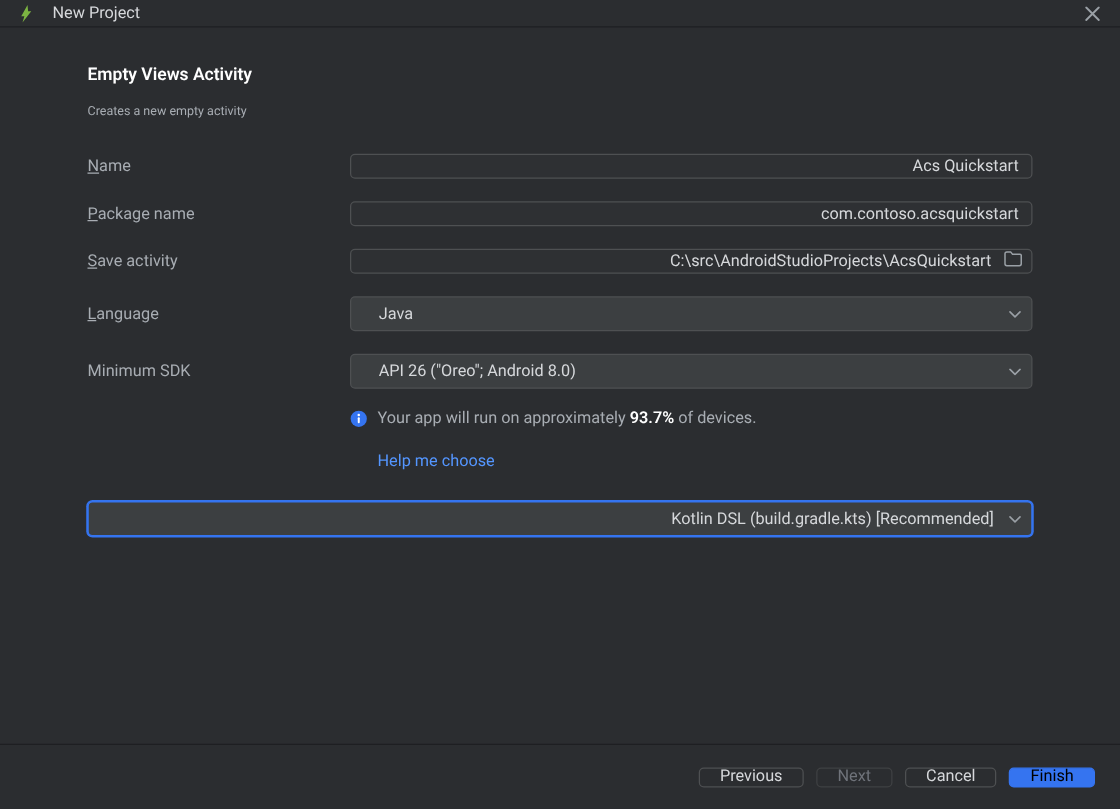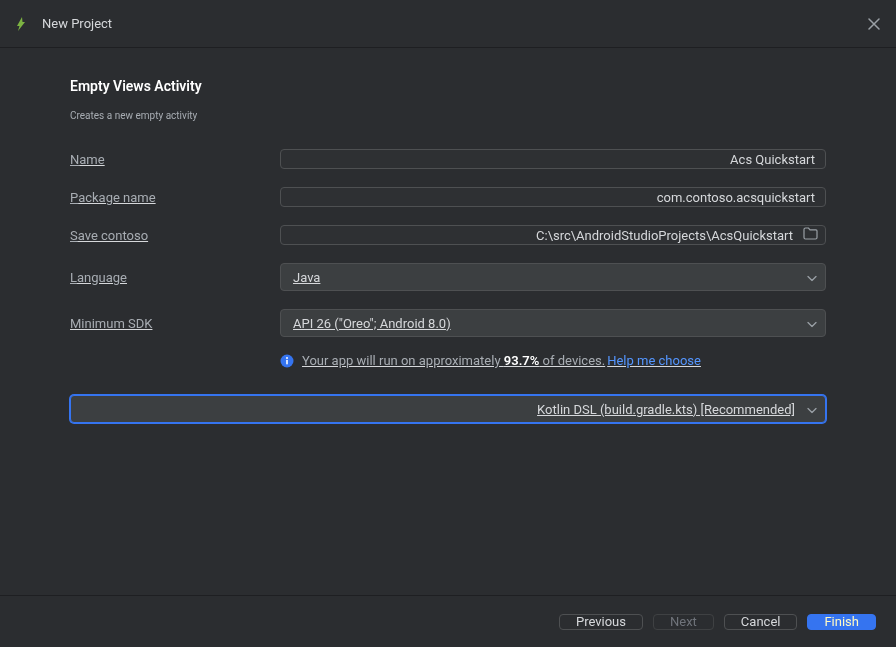--- a/index.html
+++ b/index.html
@@ -32,21 +32,21 @@
   }
   .window {
     width: 896px;
     height: 647px;
     display: flex;
     flex-direction: column;
     background: var(--bg-dark);
   }
   
   .titlebar {
-    height: 48px;
+    height: 22px;
     display: flex;
     align-items: center;
     padding: 0 14px;
     border-bottom: 1px solid var(--divider);
     position: relative;
   }
   .titlebar-icon {
     width: 16px;
     height: 16px;
     margin-right: 12px;
@@ -85,21 +85,20 @@
   }
   .page-subheading {
     font-size: 10px;
     color: var(--text-secondary);
     margin: 0 0 28px 0;
   }
   .form-row {
     display: flex;
     align-items: center;
     margin-bottom: 18px;
-    text-decoration: underline;
   }
   .form-label {
     width: 210px;
     flex-shrink: 0;
     color: var(--text-secondary);
     font-size: 13px;
   }
   .mn { text-decoration: underline; }
   .form-control-wrap {
     flex: 1;
@@ -118,21 +117,21 @@
     text-align: right;
   }
   .select {
     width: 100%;
     height: 28px;
     background: var(--bg-input);
     border: 1px solid var(--border-color);
     border-radius: 4px;
     color: var(--text-primary);
     font-size: 13px;
-    padding: 0 30px 0 12px;
+    padding: 0 30px 0 22px;
     display: flex;
     align-items: center;
     position: relative;
     cursor: pointer;
   }
   .select.active {
     border-color: var(--accent-blue);
     box-shadow: 0 0 0 1px var(--accent-blue);
     justify-content: flex-end;
   }
@@ -156,22 +155,22 @@
     align-items: flex-start;
     gap: 8px;
     padding-top: 2px;
   }
   .info-block .info-icon {
     flex-shrink: 0;
     margin-top: 1px;
   }
   .info-text-col {
     display: flex;
-    flex-direction: row;
-    gap: 2px;
+    flex-direction: column;
+    gap: 20px;
     justify-content: flex-end;
   }
   .info-line {
     color: var(--text-secondary);
     font-size: 13px;
   }
   .info-line b { color: #ffffff; font-weight: 600; }
   .help-link {
     color: var(--link);
     font-size: 13px;
@@ -215,21 +214,21 @@
     justify-content: center;
   }
   .btn:disabled {
     color: #6f737a;
     cursor: default;
     border-color: #3f4143;
   }
   .btn.primary {
     background: var(--accent-blue);
     border-color: var(--accent-blue);
-    color: #fef9c3;
+    color: #000000;
   }
   .with-folder .input { padding-right: 32px; }
 </style>
 </head>
 <body>
 
 <div class="window">
 
   <div class="titlebar">
     <span class="titlebar-icon">
@@ -262,21 +261,21 @@
       <div class="form-label">
         <span class="mn">P</span><span>ackage name</span>
       </div>
       <div class="form-control-wrap">
         <input class="input" type="text" value="com.contoso.acsquickstart" style="">
       </div>
     </div>
 
     <div class="form-row">
       <div class="form-label">
-        <span class="mn">S</span><span>ave contoso</span>
+        <span class="mn">S</span><span>ave activity</span>
       </div>
       <div class="form-control-wrap with-folder">
         <input class="input" type="text" value="C:\src\AndroidStudioProjects\AcsQuickstart" style="">
         <span class="folder-icon">
           <svg width="15" height="13" viewBox="0 0 15 13">
             <path d="M1 2.5 C1 1.7 1.7 1 2.5 1 L5.5 1 L7 2.8 L13 2.8 C13.6 2.8 14 3.3 14 3.9 L14 10.5 C14 11.3 13.3 12 12.5 12 L2.5 12 C1.7 12 1 11.3 1 10.5 Z" fill="none" stroke="#9aa0a6" stroke-width="1.2"></path>
           </svg>
         </span>
       </div>
     </div>

